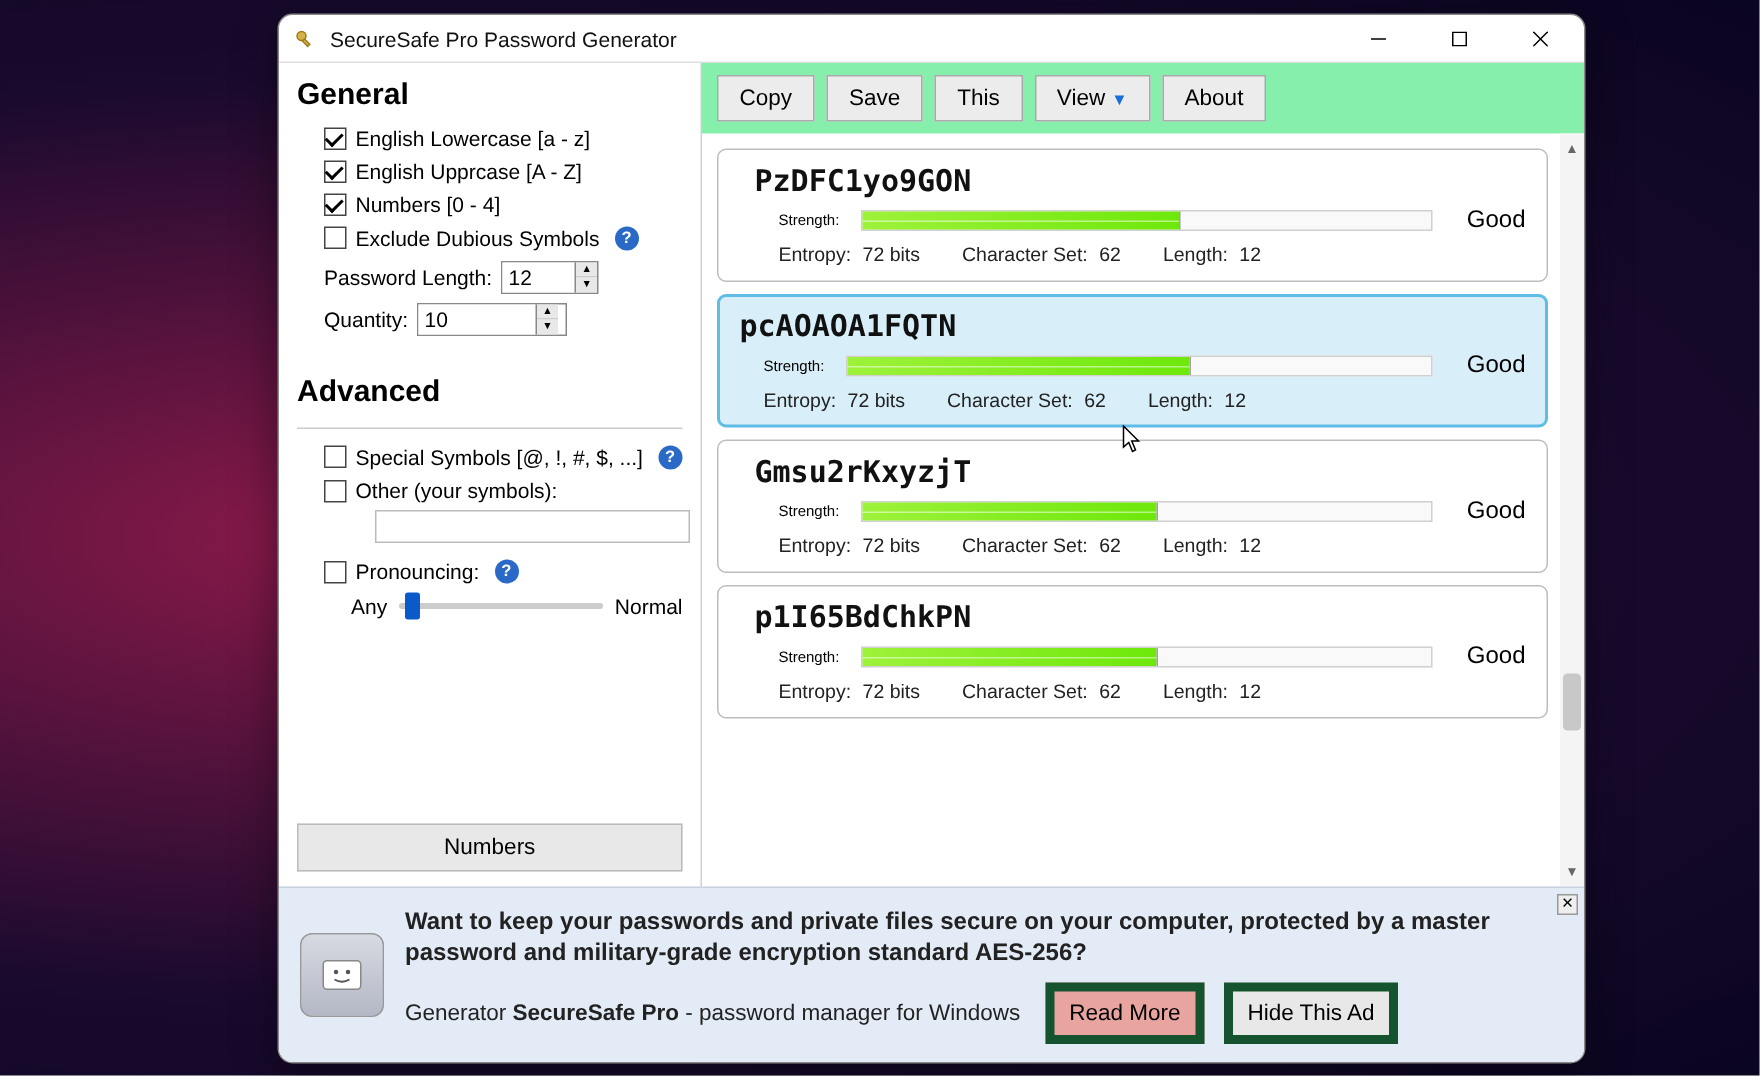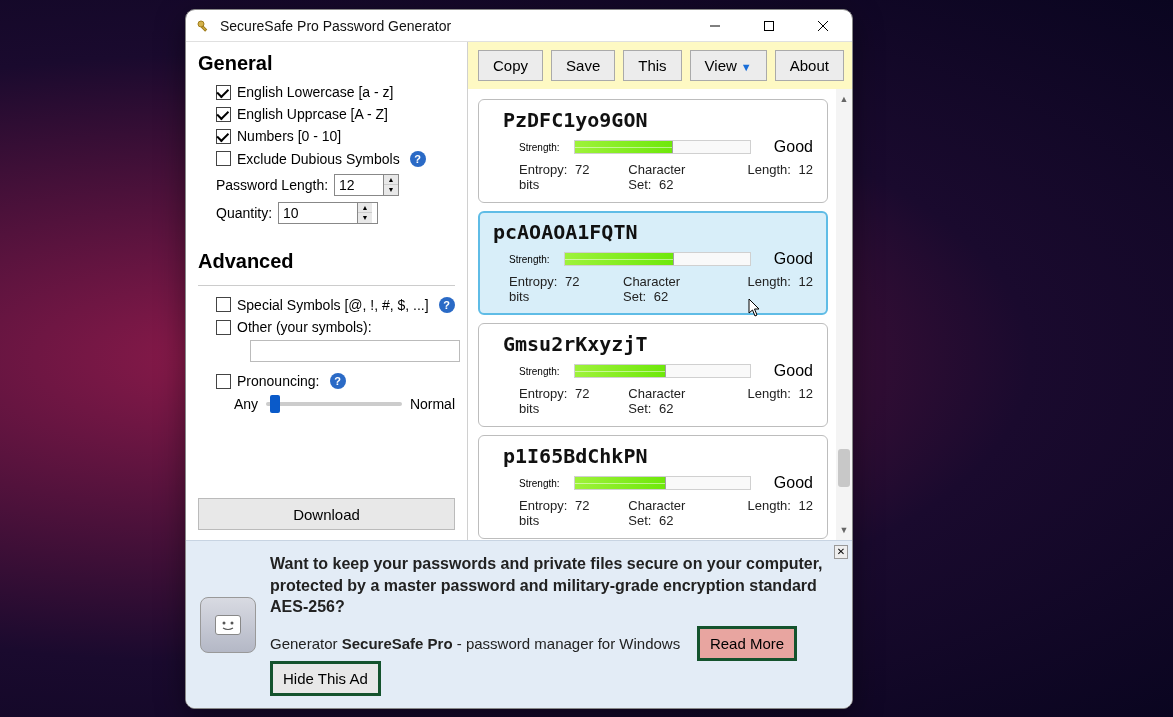--- a/index.html
+++ b/index.html
@@ -5,21 +5,21 @@
 * { box-sizing: border-box; margin: 0; padding: 0; }
 body {
   width: 1173px; height: 717px;
   background: radial-gradient(ellipse at 20% 50%, #8b1a4a 0%, #1a0a2e 60%, #0a0520 100%);
   font-family: "Segoe UI", Arial, sans-serif;
   font-size: 14px; color: #000;
   overflow: hidden;
 }
 .window {
   position: absolute; left: 185px; top: 9px;
-  width: 668px; height: 700px;
+  width: 872px; height: 700px;
   background: #fff;
   border: 1px solid #888;
   border-radius: 10px;
   box-shadow: 0 8px 30px rgba(0,0,0,.4);
   display: flex; flex-direction: column;
   overflow: hidden;
 }
 .titlebar {
   height: 32px; display: flex; align-items: center;
   padding: 0 6px 0 10px; gap: 8px;
@@ -83,21 +83,21 @@
   background:#0a5ac9; border-radius:2px;
 }
 .gen-btn {
   margin-top:auto; height:32px;
   background:#e8e8e8; border:1px solid #bbb;
   font-size:15px; cursor:pointer;
 }
 
 .rightpane { flex:1; display:flex; flex-direction:column; min-width:0; }
 .toolbar {
-  background:#fef9c3; padding:8px 10px;
+  background:#86efac; padding:8px 10px;
   display:flex; gap:8px;
 }
 .tbtn {
   background:#ececec; border:1px solid #aaa;
   padding:6px 14px; font-size:15px; cursor:pointer;
 }
 .tbtn .caret { color:#1a6ed8; margin-left:4px; font-size:11px;}
 
 .results-wrap { flex:1; display:flex; min-height:0; }
 .results { flex:1; padding:10px 8px 10px 10px; overflow:hidden; }
@@ -155,21 +155,21 @@
 }
 .ad-icon .face{
   width:26px; height:20px; background:#fff; border-radius:3px;
   border:1px solid #888; display:flex; flex-direction:column;
   align-items:center; justify-content:center;
 }
 .ad-text { flex:1; font-size:16px; line-height:1.35; color:#222;}
 .ad-text b { font-weight:700; }
 .ad-text .sub { margin-top:8px; font-size:15px; }
 .ad-btn {
-  padding:6px 10px; border:3px solid #14532d; background:#e8e8e8;
+  padding:6px 10px; border:6px solid #14532d; background:#e8e8e8;
   font-size:15px; cursor:pointer;
 }
 .ad-btn.red { background:#e8a5a0; }
 </style>
 </head>
 <body>
 
 <div class="window">
 
   <div class="titlebar">
@@ -206,21 +206,21 @@
         <div class="chk-row">
             <span class="chkbox checked"></span>
             <span>English Lowercase [a - z]</span>
           </div>
         <div class="chk-row">
             <span class="chkbox checked"></span>
             <span>English Upprcase [A - Z]</span>
           </div>
         <div class="chk-row">
             <span class="chkbox checked"></span>
-            <span>Numbers [0 - 10]</span>
+            <span>Numbers [0 - 4]</span>
           </div>
         <div class="chk-row">
             <span class="chkbox"></span>
             <span>Exclude Dubious Symbols</span>
             <span class="help">?</span>
           </div>
         <div class="numrow">
           <span>Password Length:</span>
           <div class="spinbox">
             <input value="12" style="">
@@ -263,21 +263,21 @@
           </div>
         <div class="slider-row">
           <span>Any</span>
           <div class="slider">
               <div class="thumb"></div>
             </div>
           <span>Normal</span>
         </div>
       </div>
 
-      <button class="gen-btn">Download</button>
+      <button class="gen-btn">Numbers</button>
     </div>
 
     <div class="rightpane">
       <div class="toolbar">
         <button class="tbtn">Copy</button>
         <button class="tbtn">Save</button>
         <button class="tbtn">This</button>
         <button class="tbtn"><span>View</span><span class="caret">▼</span></button>
         <button class="tbtn">About</button>
       </div>

